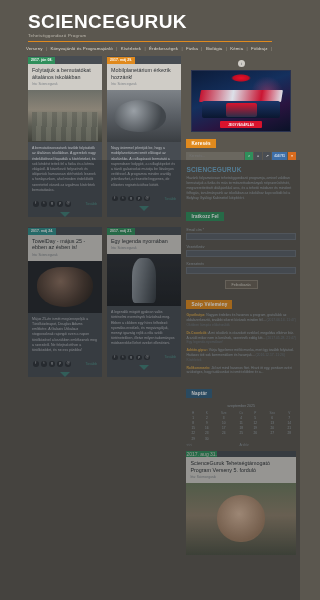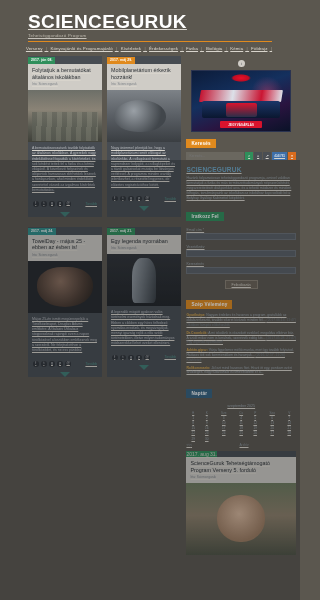--- a/index.html
+++ b/index.html
@@ -5,21 +5,21 @@
   * { box-sizing: border-box; margin:0; padding:0; }
   html,body { width:300px; height:600px; overflow:hidden; }
   body {
     font-family: "Liberation Sans", sans-serif;
     background:#5b574f;
     color:#d8d4cc;
     font-size:5px;
     position:relative;
   }
   
-  #page { position:relative; width:300px; height:600px;text-decoration:underline; }
+  #page { position:relative; width:300px; height:600px; }
 
   
   .site-header { padding:12px 0 0 0; background:#5b574f; }
   .brand-wrap { padding-left:28px; }
   .brand-title {
     font-size:19px; font-weight:bold; color:#ffffff;
     letter-spacing:.4px; line-height:20px;
   }
   .brand-sub {
     font-size:4.3px; color:#cfcabf; letter-spacing:.3px;

